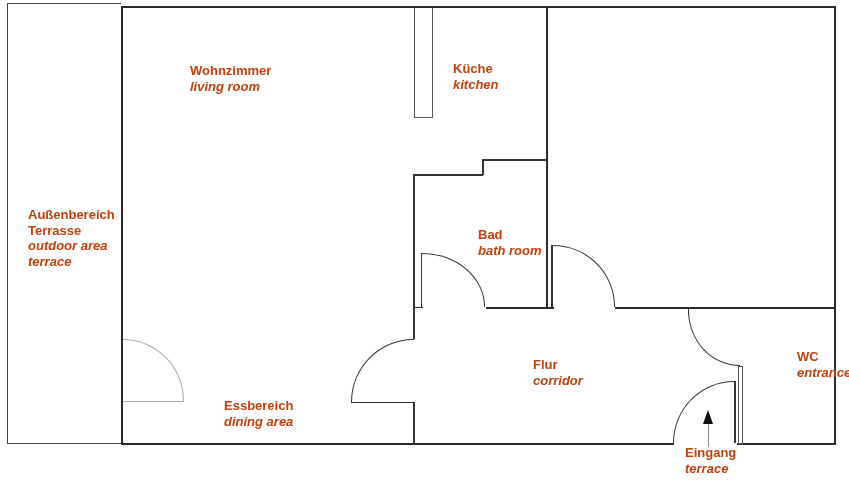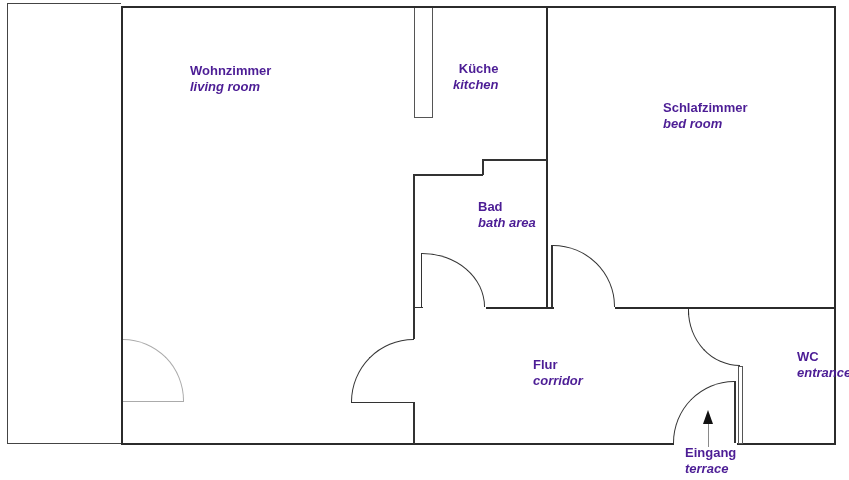--- a/index.html
+++ b/index.html
@@ -14,21 +14,21 @@
   .iline{position:absolute; background:var(--door-line,#333);}
   .thin{position:absolute; background:var(--thin-line,#444);}
   .gline{position:absolute; background:var(--terrace-door,#ababab);}
   .arc{position:absolute; box-sizing:border-box; border:0 solid var(--door-line,#333); background:transparent;}
   .arc.gray{border-color:var(--terrace-door,#ababab);}
   .arc-tr{border-width:1.5px 1.5px 0 0; border-top-right-radius:100% 100%;}
   .arc-tl{border-width:1.5px 0 0 1.5px; border-top-left-radius:100% 100%;}
   .arc-bl{border-width:0 0 1.5px 1.5px; border-bottom-left-radius:100% 100%;}
   .hollow{position:absolute; box-sizing:border-box; background:#fff; border:1.2px solid #555;}
   
-  .label{position:absolute; color:#4c1d95; font-size:13px; line-height:15.6px; white-space:nowrap;}
+  .label{position:absolute; color:#c2410c; font-size:13px; line-height:15.6px; white-space:nowrap;}
   .label .de{font-weight:bold; font-style:normal;}
   .label .en{font-weight:bold; font-style:italic;}
   
   .tri-up{position:absolute; width:0; height:0;
     border-left:5.5px solid transparent; border-right:5.5px solid transparent;
     border-bottom:14px solid var(--arrow,#111);}
   .stem{position:absolute; width:1.2px; background:#8a8a8a;}
 </style>
 </head>
 <body>
@@ -77,46 +77,52 @@
 
   <div class="arc arc-tl" style="left:350.5px; top:338.5px; width:63px;   height:63.5px;"></div>
   <div class="iline" style="left:350.5px; top:401.5px; width:63.5px; height:1.8px;"></div>
 
   <div class="arc arc-tr gray" style="left:123px; top:339px;   width:61px; height:61.8px;"></div>
   <div class="gline" style="left:123px; top:400.8px; width:61px; height:1.5px;"></div>
 
   <div class="tri-up" style="left:703px; top:410px;"></div>
   <div class="stem" style="left:708px; top:424px; height:23px;"></div>
 
+  <div class="label" style="left:28px; top:207px;">
+    <div class="de">Außenbereich</div>
+    <div class="de">Terrasse</div>
+    <div class="en">outdoor area</div>
+    <div class="en">terrace</div>
+  </div>
 
   <div class="label" style="left:190px; top:63px;">
     <div class="de">Wohnzimmer</div>
     <div class="en">living room</div>
   </div>
 
-  <div class="label" style="left:453px; top:61px;text-align:right;">
+  <div class="label" style="left:453px; top:61px;">
     <div class="de">Küche</div>
     <div class="en">kitchen</div>
   </div>
 
-  <div class="label" style="left:663px; top:100px;">
-    <div class="de">Schlafzimmer</div>
-    <div class="en">bed room</div>
-  </div>
 
-  <div class="label" style="left:478px; top:199px;">
+  <div class="label" style="left:478px; top:227px;">
     <div class="de">Bad</div>
-    <div class="en">bath area</div>
+    <div class="en">bath room</div>
   </div>
 
   <div class="label" style="left:533px; top:357px;">
     <div class="de">Flur</div>
     <div class="en">corridor</div>
   </div>
 
+  <div class="label" style="left:224px; top:398px;">
+    <div class="de">Essbereich</div>
+    <div class="en">dining area</div>
+  </div>
 
   <div class="label" style="left:797px; top:349px;">
     <div class="de">WC</div>
     <div class="en">entrance</div>
   </div>
 
   <div class="label" style="left:685px; top:445px;">
     <div class="de">Eingang</div>
     <div class="en">terrace</div>
   </div>

